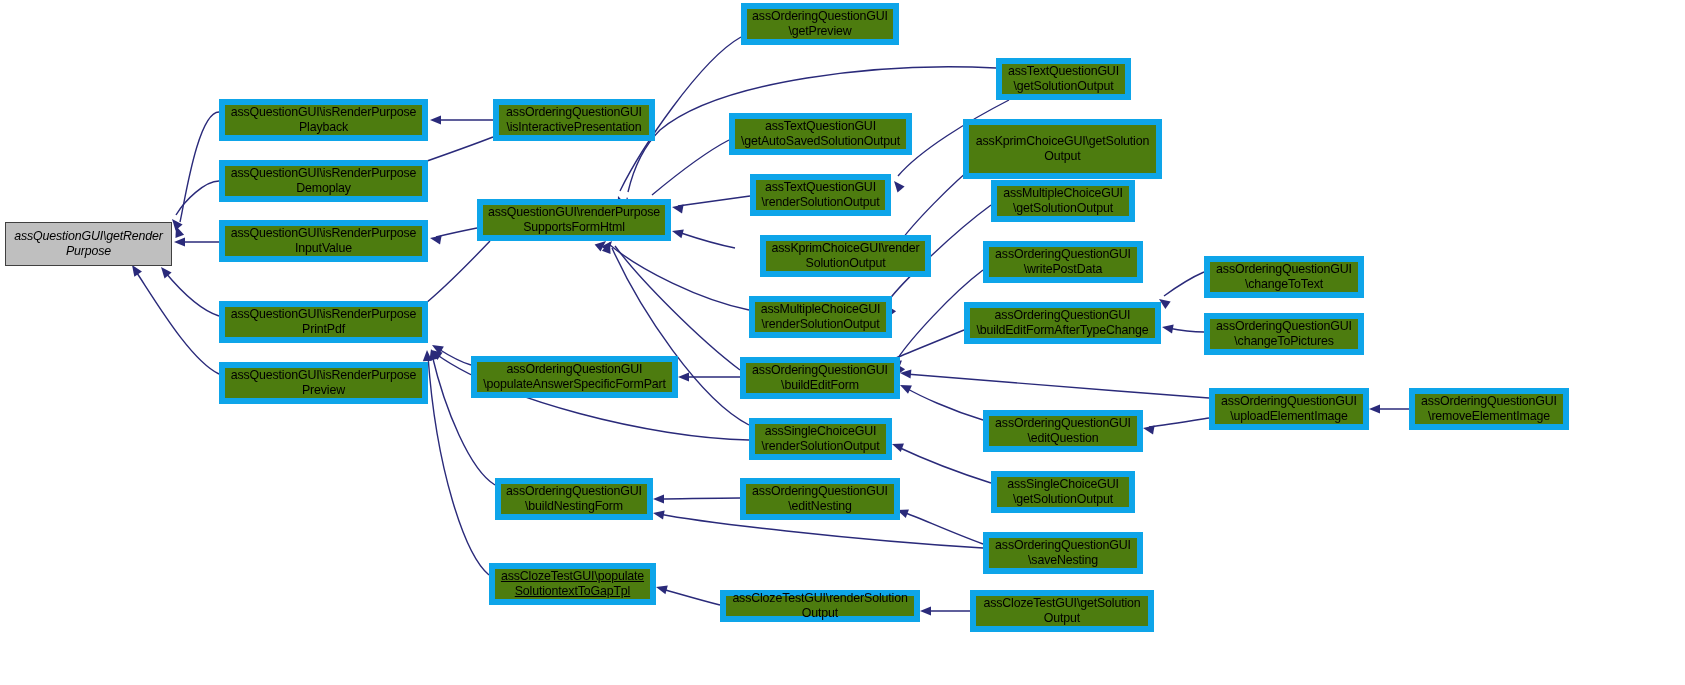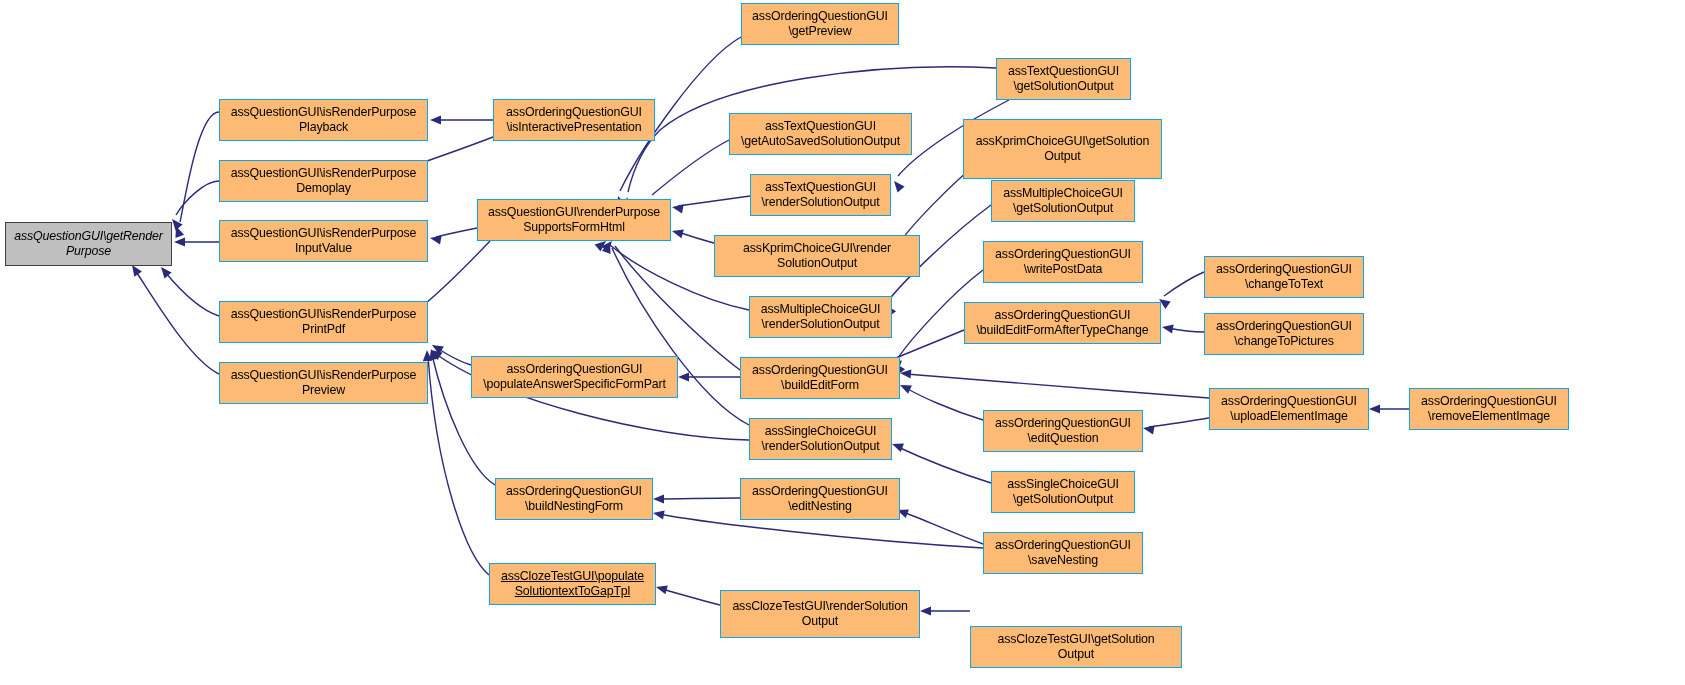--- a/index.html
+++ b/index.html
@@ -19,22 +19,22 @@
     position: absolute;
     left: 0;
     top: 0;
     width: 1685px;
     height: 685px;
     pointer-events: none;
   }
   .node {
     position: absolute;
     box-sizing: border-box;
-    border: 1px solid #0ea5e9;
-    background: #fdba74;
+    border: 6px solid #0ea5e9;
+    background: #4d7c0f;
     color: #000000;
     font-size: 12.4px;
     line-height: 15px;
     text-align: center;
     display: flex;
     align-items: center;
     justify-content: center;
     white-space: pre-line;
     letter-spacing: -0.15px;
     z-index: 2;
@@ -151,49 +151,49 @@
       <div class="node" style="left: 495px; top: 478px; width: 158px; height: 42px;">assOrderingQuestionGUI
 \buildNestingForm</div>
       <div class="node" style="left: 489px; top: 563px; width: 167px; height: 42px; text-decoration: underline;">assClozeTestGUI\populate
 SolutiontextToGapTpl</div>
       <div class="node" style="left: 741px; top: 3px; width: 158px; height: 42px;">assOrderingQuestionGUI
 \getPreview</div>
       <div class="node" style="left: 729px; top: 113px; width: 183px; height: 42px;">assTextQuestionGUI
 \getAutoSavedSolutionOutput</div>
       <div class="node" style="left: 750px; top: 174px; width: 141px; height: 42px;">assTextQuestionGUI
 \renderSolutionOutput</div>
-      <div class="node" style="left: 714px; top: 235px; width: 206px; height: 42px;">assKprimChoiceGUI\render
+      <div class="node" style="left: 760px; top: 235px; width: 171px; height: 42px;">assKprimChoiceGUI\render
 SolutionOutput</div>
       <div class="node" style="left: 749px; top: 296px; width: 143px; height: 42px;">assMultipleChoiceGUI
 \renderSolutionOutput</div>
       <div class="node" style="left: 740px; top: 357px; width: 160px; height: 42px;">assOrderingQuestionGUI
 \buildEditForm</div>
       <div class="node" style="left: 749px; top: 418px; width: 143px; height: 42px;">assSingleChoiceGUI
 \renderSolutionOutput</div>
       <div class="node" style="left: 740px; top: 478px; width: 160px; height: 42px;">assOrderingQuestionGUI
 \editNesting</div>
-      <div class="node" style="left: 720px; top: 590px; width: 200px; height: 48px;">assClozeTestGUI\renderSolution
+      <div class="node" style="left: 720px; top: 590px; width: 200px; height: 32px;">assClozeTestGUI\renderSolution
 Output</div>
       <div class="node" style="left: 996px; top: 58px; width: 135px; height: 42px;">assTextQuestionGUI
 \getSolutionOutput</div>
       <div class="node" style="left: 963px; top: 119px; width: 199px; height: 60px;">assKprimChoiceGUI\getSolution
 Output</div>
       <div class="node" style="left: 991px; top: 180px; width: 144px; height: 42px;">assMultipleChoiceGUI
 \getSolutionOutput</div>
       <div class="node" style="left: 983px; top: 241px; width: 160px; height: 42px;">assOrderingQuestionGUI
 \writePostData</div>
       <div class="node" style="left: 964px; top: 302px; width: 197px; height: 42px;">assOrderingQuestionGUI
 \buildEditFormAfterTypeChange</div>
       <div class="node" style="left: 983px; top: 410px; width: 160px; height: 42px;">assOrderingQuestionGUI
 \editQuestion</div>
       <div class="node" style="left: 991px; top: 471px; width: 144px; height: 42px;">assSingleChoiceGUI
 \getSolutionOutput</div>
       <div class="node" style="left: 983px; top: 532px; width: 160px; height: 42px;">assOrderingQuestionGUI
 \saveNesting</div>
-      <div class="node" style="left: 970px; top: 590px; width: 212px; height: 42px; margin-top: 36px;">assClozeTestGUI\getSolution
+      <div class="node" style="left: 970px; top: 590px; width: 184px; height: 42px;">assClozeTestGUI\getSolution
 Output</div>
       <div class="node" style="left: 1204px; top: 256px; width: 160px; height: 42px;">assOrderingQuestionGUI
 \changeToText</div>
       <div class="node" style="left: 1204px; top: 313px; width: 160px; height: 42px;">assOrderingQuestionGUI
 \changeToPictures</div>
       <div class="node" style="left: 1209px; top: 388px; width: 160px; height: 42px;">assOrderingQuestionGUI
 \uploadElementImage</div>
       <div class="node" style="left: 1409px; top: 388px; width: 160px; height: 42px;">assOrderingQuestionGUI
 \removeElementImage</div>
     </div>

